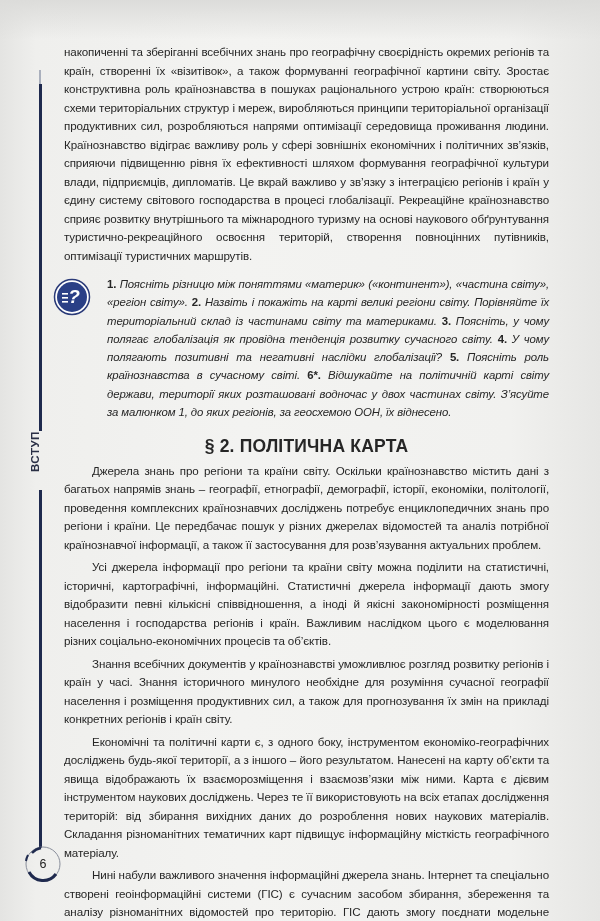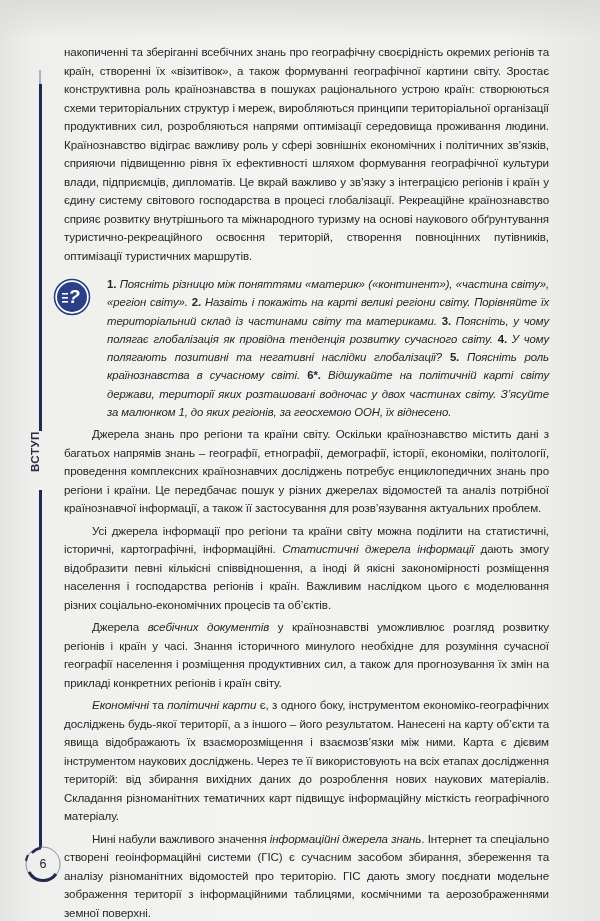--- a/index.html
+++ b/index.html
@@ -15,21 +15,21 @@
     background: linear-gradient(180deg, #dcdcda 0%, rgba(240,240,238,0) 100%);
   }
   .content {
     position: absolute; left: 60px; top: 39px; width: 493px;
     font-size: 11.6px; line-height: 18.5px;
     letter-spacing: -0.1px;
   }
   .p { margin: 4px; text-align: justify; hyphens: manual; }
   .indent { text-indent: 28px; }
   .b { font-weight: normal; }
-  .i { font-style: italic; }
+  .i { }
   .questions {
     margin-top: 10px; position: relative;
     font-style: italic; font-size: 11.4px; line-height: 18.3px;
   }
   .questions .qfirst { padding-left: 43px; }
   .q-num { font-style: normal; font-weight: bold; }
   .q-icon {
     position: absolute; left: -7px; top: 3px; width: 38px; height: 38px;
   }
   .section-title {
@@ -91,24 +91,25 @@
       <circle cx="19" cy="19" r="17.5" fill="#ffffff" stroke="#2a3a78" stroke-width="1.5"></circle>
       <circle cx="19" cy="19" r="15" fill="#2a3f86"></circle>
       <text x="21" y="25" font-family="Liberation Sans, sans-serif" font-weight="bold" font-size="19" fill="#ffffff" text-anchor="middle">?</text>
       <rect x="9" y="15" width="6" height="1.6" fill="#ffffff"></rect>
       <rect x="9" y="19" width="6" height="1.6" fill="#ffffff"></rect>
       <rect x="9" y="23" width="6" height="1.6" fill="#ffffff"></rect>
     </svg>
     <p class="p qfirst"><span class="q-num">1.</span><span> Поясніть різницю між поняттями «материк» («континент»), «частина світу», «регіон світу». </span><span class="q-num">2.</span><span> Назвіть і покажіть на карті великі регіони світу. Порівняйте їх територіальний склад із частинами світу та материками. </span><span class="q-num">3.</span><span> Поясніть, у чому полягає глобалізація як провідна тенденція розвитку сучасного світу. </span><span class="q-num">4.</span><span> У чому полягають позитивні та негативні наслідки глобалізації? </span><span class="q-num">5.</span><span> Поясніть роль країнознавства в сучасному світі. </span><span class="q-num">6*.</span><span> Відшукайте на політичній карті світу держави, території яких розташовані водночас у двох частинах світу. З’ясуйте за малюнком 1, до яких регіонів, за геосхемою ООН, їх віднесено.</span></p>
   </div>
 
+  <h2 class="section-title">§ 2. ПОЛІТИЧНА КАРТА</h2>
 
   <p class="p indent"><span class="b">Джерела знань про регіони та країни світу.</span><span> Оскільки країнознавство містить дані з багатьох напрямів знань – географії, етнографії, демографії, історії, економіки, політології, проведення комплексних країнознавчих досліджень потребує енциклопедичних знань про регіони і країни. Це передбачає пошук у різних джерелах відомостей та аналіз потрібної країнознавчої інформації, а також її застосування для розв’язування актуальних проблем.</span></p>
 
   <p class="p indent"><span>Усі джерела інформації про регіони та країни світу можна поділити на стати­стичні, історичні, картографічні, інформаційні. </span><span class="i">Статистичні джерела інформації</span><span> дають змогу відобразити певні кількісні співвідношення, а іноді й якісні законо­мірності розміщення населення і господарства регіонів і країн. Важливим наслід­ком цього є моделювання різних соціально-економічних процесів та об’єктів.</span></p>
 
-  <p class="p indent"><span>Джерела </span><span class="i">всебічних документів</span><span> у країнознавстві уможливлює розгляд роз­витку регіонів і країн у часі. Знання історичного минулого необхідне для розу­міння сучасної географії населення і розміщення продуктивних сил, а також для прогнозування їх змін на прикладі конкретних регіонів і країн світу.</span></p>
+  <p class="p indent"><span>Знання </span><span class="i">всебічних документів</span><span> у країнознавстві уможливлює розгляд роз­витку регіонів і країн у часі. Знання історичного минулого необхідне для розу­міння сучасної географії населення і розміщення продуктивних сил, а також для прогнозування їх змін на прикладі конкретних регіонів і країн світу.</span></p>
 
   <p class="p indent"><span class="i">Економічні</span><span> та </span><span class="i">політичні карти</span><span> є, з одного боку, інструментом економіко-географічних досліджень будь-якої території, а з іншого – його результатом. Нанесені на карту об’єкти та явища відображають їх взаєморозміщення і взає­мозв’язки між ними. Карта є дієвим інструментом наукових досліджень. Через те її використовують на всіх етапах дослідження територій: від збирання вихідних даних до розроблення нових наукових матеріалів. Складання різноманітних тематичних карт підвищує інформаційну місткість географічного матеріалу.</span></p>
 
   <p class="p indent"><span>Нині набули важливого значення </span><span class="i">інформаційні джерела знань</span><span>. Інтернет та спеціально створені геоінформаційні системи (ГІС) є сучасним засобом збиран­ня, збереження та аналізу різноманітних відомостей про територію. ГІС дають змогу поєднати модельне зображення території з інформаційними таблицями, космічними та аерозображеннями земної поверхні.</span></p>
 
 </div>
 
 </body></html>

